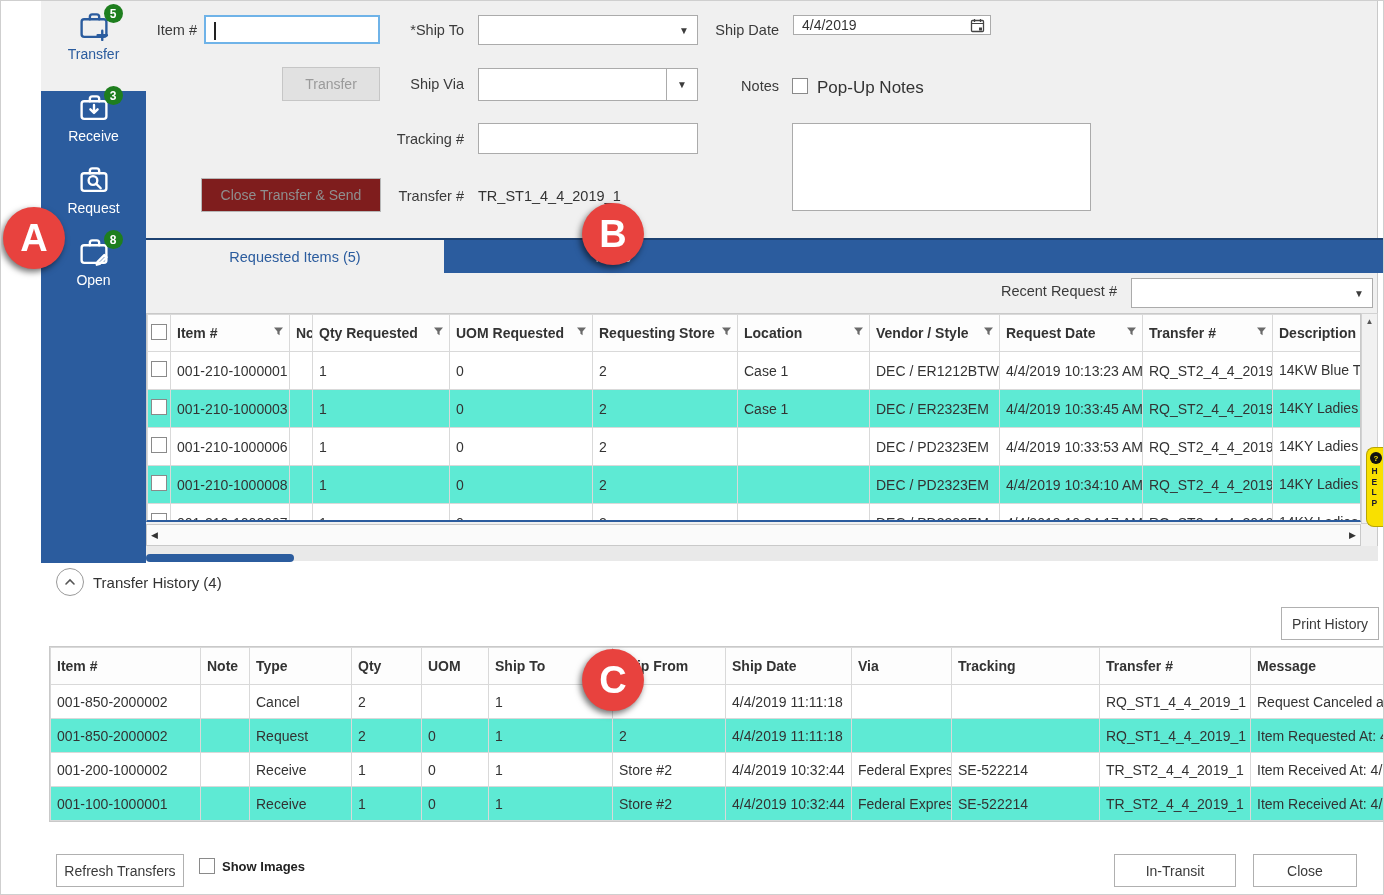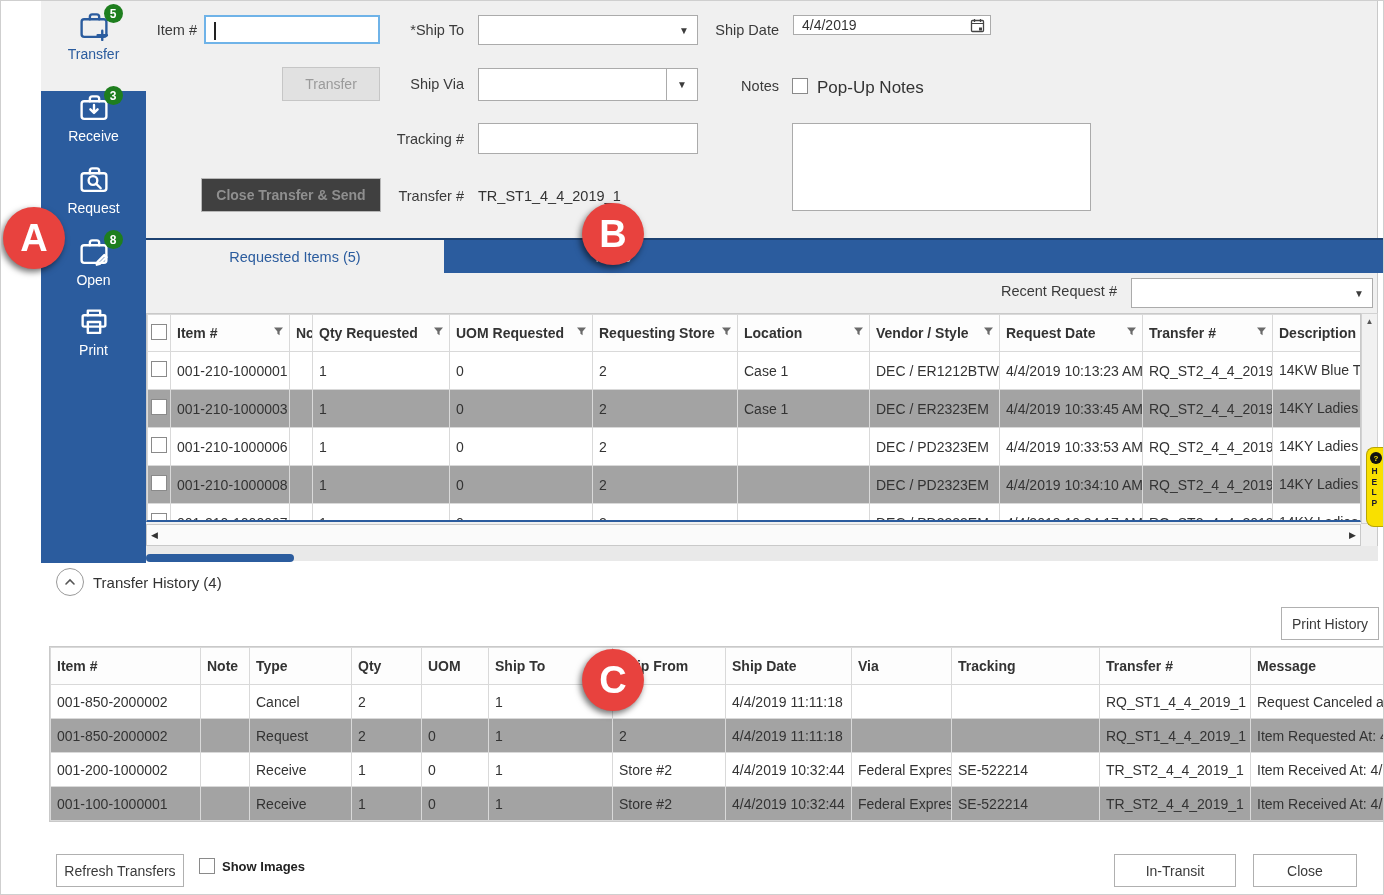--- a/index.html
+++ b/index.html
@@ -23,21 +23,21 @@
 
   
   .flabel{font-size:14.5px;color:#3a3a3a;text-align:right;}
   .tinput{background:#fff;border:1px solid #ababab;font-size:14px;color:#333;padding:0 8px;
           font-family:"Liberation Sans",sans-serif;outline:none;}
   .focused{border:2px solid #6fb3e8;}
   .caret{position:absolute;left:8px;top:5px;width:2px;height:18px;background:#222;}
   .btn{background:#fff;border:1px solid #b0b0b0;color:#3a3a3a;font-size:14px;
        font-family:"Liberation Sans",sans-serif;display:flex;align-items:center;justify-content:center;cursor:pointer;}
   .btn.disabled{background:#e1e1e1;border-color:#c6c6c6;color:#9a9a9a;cursor:default;}
-  .btn.ghost{background:#404040;border-color:#b7b7b7;color:#8f8f8f;cursor:default;font-weight:bold;}
+  .btn.ghost{background:#7f1d1d;border-color:#b7b7b7;color:#8f8f8f;cursor:default;}
   .combo{background:#fff;border:1px solid #ababab;display:flex;align-items:center;font-size:14px;color:#333;}
   .combo .val{flex:1;padding:0 8px;overflow:hidden;white-space:nowrap;}
   .combo .arr{width:26px;text-align:center;font-size:10px;color:#3c3c3c;}
   .combo.split .arr{border-left:1px solid #ababab;align-self:stretch;display:flex;
                     align-items:center;justify-content:center;width:30px;}
   .cb{width:16px;height:16px;background:#fff;border:1px solid #8a8a8a;display:inline-block;box-sizing:border-box;}
   textarea.notes{background:#fff;border:1px solid #ababab;resize:none;outline:none;
                  font-family:"Liberation Sans",sans-serif;}
 
   
@@ -50,21 +50,21 @@
   table.grid{border-collapse:collapse;table-layout:fixed;background:#fff;width:100%;}
   table.grid th,table.grid td{border:1px solid #d9d9d9;padding:2px 6px;font-size:14px;color:#333;
        overflow:hidden;white-space:nowrap;text-align:left;vertical-align:middle;}
   table.grid th{font-weight:700;background:#fdfdfd;height:32px;position:relative;}
   .req-wrap{left:145px;top:312px;width:1215px;height:209px;overflow:hidden;background:#fff;
             border:1px solid #c9c9c9;border-bottom:2px solid #2b5c9e;}
   .req-wrap td{height:33px;}
   .hist-wrap{left:48px;top:645px;width:1336px;overflow:hidden;background:#fff;border:1px solid #c9c9c9;}
   .hist-wrap th{background:#f7f7f7;height:31px;}
   .hist-wrap td{height:29px;}
-  tr.alt td{background:#a3a3a3;margin-left:32px;}
+  tr.alt td{background:#5eead4;margin-left:32px;}
   td.col-desc{white-space:pre-line;font-size:13px;line-height:1.45;padding:1px 4px;}
   td.col-date{font-size:13.5px;}
   th .funnel{position:absolute;right:5px;top:11px;}
 
   
   .vscroll{left:1360px;top:312px;width:17px;height:211px;background:#f1f1f1;border:1px solid #d2d2d2;
            display:flex;flex-direction:column;justify-content:space-between;align-items:center;
            font-size:8px;color:#555;padding:3px 0;}
   .hscroll{left:145px;top:523px;width:1215px;height:22px;background:#fafafa;border:1px solid #c9c9c9;
            display:flex;justify-content:space-between;align-items:center;font-size:9px;color:#333;padding:0 4px;}
@@ -138,30 +138,20 @@
         <span class="ic">
           <svg width="36" height="32" viewBox="0 0 34 31" fill="none" stroke="currentColor" stroke-width="2.3" stroke-linecap="round" stroke-linejoin="round">
             <path d="M13 9 V6.6 a2.4 2.4 0 0 1 2.4-2.4 h4.2 A2.4 2.4 0 0 1 22 6.6 V9"></path>
             <rect x="5" y="9" width="24" height="17" rx="2.5"></rect>
             <path d="M20.5 25 L27 18.5 l2 2 L22.5 27 l-2.8 .8 z"></path>
           </svg>
           <span class="badge">8</span>
         </span>
         <span class="lbl">Open</span>
       </div>
-      <div class="side-item" style="top: 300px; padding-top: 4px;">
-        <span class="ic">
-          <svg width="36" height="32" viewBox="0 0 34 31" fill="none" stroke="currentColor" stroke-width="2.3" stroke-linecap="round" stroke-linejoin="round">
-            <path d="M11 9 V4.5 h12 V9"></path>
-            <rect x="6" y="9" width="22" height="11" rx="1.5"></rect>
-            <rect x="11" y="15.5" width="12" height="10.5"></rect>
-          </svg>
-        </span>
-        <span class="lbl">Print</span>
-      </div>
     </div>
 
   <div class="abs flabel" style="left:148px;top:21px;width:48px;">Item #</div>
   <div class="abs tinput focused" style="left:203px;top:14px;width:176px;height:29px;">
     <span class="caret"></span>
   </div>
 
   <button class="abs btn disabled" style="left:281px;top:66px;width:98px;height:34px;">Transfer</button>
   <button class="abs btn ghost" style="left:200px;top:177px;width:180px;height:34px;">Close Transfer &amp; Send</button>
 

